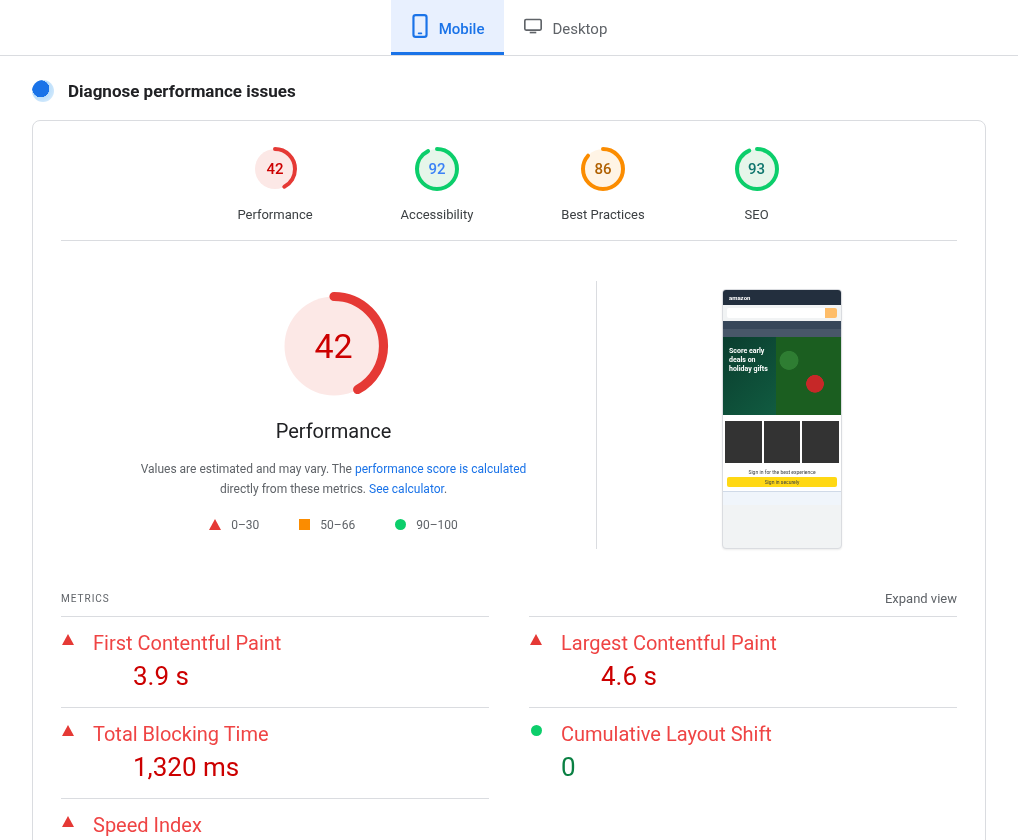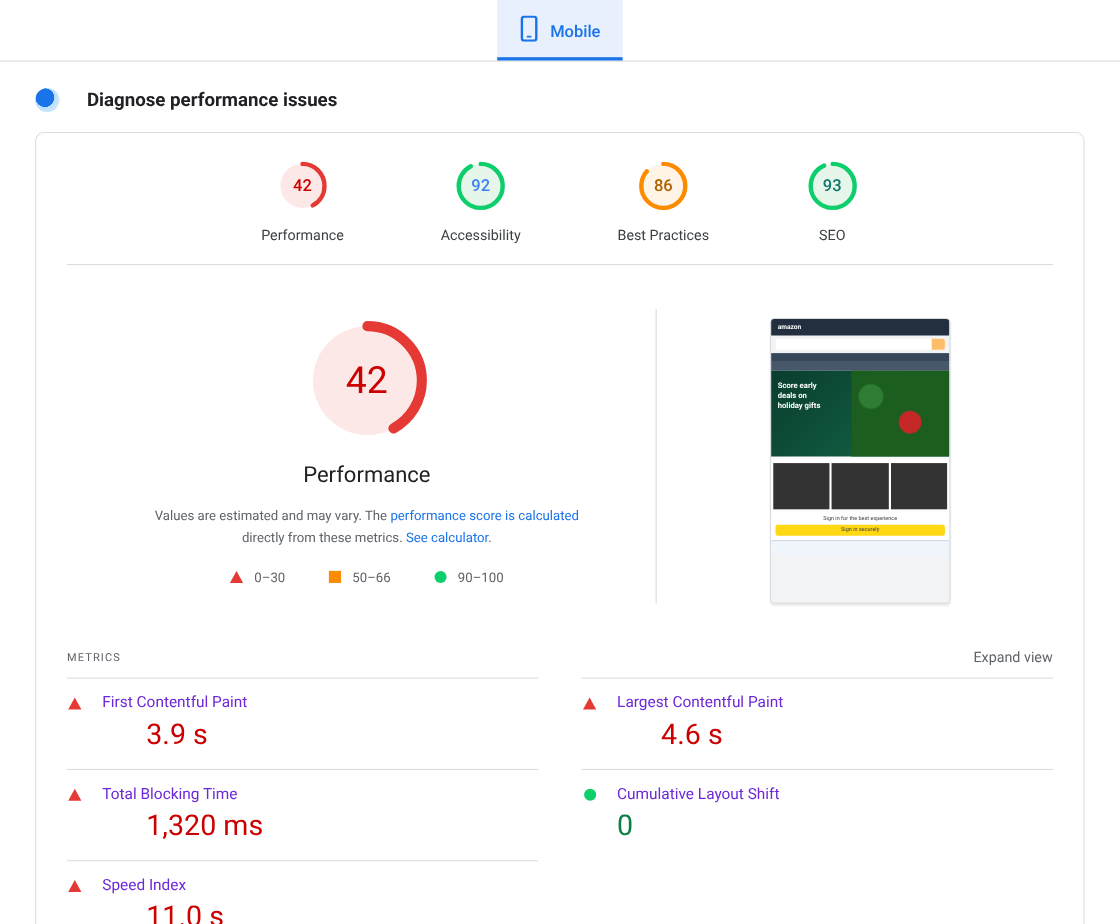--- a/index.html
+++ b/index.html
@@ -16,21 +16,21 @@
   html,body{margin:0;padding:0;background:var(--bg);font-family:Roboto,Arial,sans-serif;color:var(--text);font-size:14px;}
   *{box-sizing:border-box;}
   .page{width:1018px;margin:0 auto;}
   
   .tabs{display:flex;justify-content:center;border-bottom:1px solid var(--light);background:#fff;}
   .tab{display:flex;align-items:flex-end;gap:10px;padding:14px 20px;cursor:pointer;color:var(--muted);border-bottom:3px solid transparent;font-size:15px;}
   .tab.active{color:var(--blue);background:#e8f0fe;border-bottom:3px solid var(--blue);font-weight:500;}
   .tab svg{width:18px;height:24px;}
   
   .section{padding:24px 32px 0 32px;}
-  .diag-header{display:flex;align-items:center;gap:25px;margin-bottom:18px;}
+  .diag-header{display:flex;align-items:center;gap:14px;margin-bottom:18px;}
   .lh-logo{width:22px;height:22px;border-radius:50%;background:radial-gradient(circle at 40% 40%,#1a73e8 0,#1a73e8 45%,#bbdefb 46%,#e3f2fd 100%);filter:blur(.2px);}
   .diag-title{font-size:17px;font-weight:700;color:#202124;}
   .card{border:1px solid var(--light);border-radius:8px;padding:20px 28px 28px 28px;}
   
   .scores{display:flex;justify-content:center;gap:88px;padding:4px 0 18px 0;border-bottom:1px solid var(--light);}
   .score-item{display:flex;flex-direction:column;align-items:center;gap:14px;cursor:pointer;}
   .gauge{position:relative;width:48px;height:48px;}
   .gauge svg{transform:rotate(-90deg);}
   .gauge-text{position:absolute;inset:0;display:flex;align-items:center;justify-content:center;font-size:15px;font-weight:500;}
   .score-label{font-size:13px;color:#3c4043;}
@@ -42,21 +42,21 @@
   .big-gauge-text{position:absolute;inset:0;display:flex;align-items:center;justify-content:center;font-size:34px;font-weight:400;color:var(--red-text);}
   .hero-title{font-size:20px;color:#202124;margin-bottom:16px;font-weight:400;}
   .hero-desc{font-size:12px;color:var(--muted);text-align:center;line-height:1.7;max-width:400px;}
   .hero-desc a{color:var(--blue);text-decoration:none;}
   .legend{display:flex;gap:40px;margin-top:18px;align-items:center;font-size:12px;color:var(--muted);}
   .leg-item{display:flex;align-items:center;gap:10px;}
   .shape-tri{width:0;height:0;border-left:6px solid transparent;border-right:6px solid transparent;border-bottom:11px solid var(--red);}
   .shape-sq{width:11px;height:11px;background:var(--orange);}
   .shape-cir{width:11px;height:11px;border-radius:50%;background:var(--green);}
   .hero-right{width:330px;display:flex;justify-content:center;align-items:flex-start;padding-top:8px;}
-  .phone{width:164px;height:260px;border:1px solid var(--light);border-radius:4px;background:#f1f3f4;overflow:hidden;box-shadow:0 1px 2px rgba(0,0,0,.08);}
+  .phone{width:120px;height:260px;border:1px solid var(--light);border-radius:4px;background:#f1f3f4;overflow:hidden;box-shadow:0 1px 2px rgba(0,0,0,.08);}
   .ph-top{background:#232f3e;padding:4px 6px;display:flex;align-items:center;gap:4px;}
   .ph-top span{font-size:6px;color:#fff;font-weight:700;}
   .ph-search{background:#fff;margin:3px 4px;height:10px;border-radius:2px;position:relative;}
   .ph-search::after{content:"";position:absolute;right:0;top:0;width:12px;height:10px;background:#febd69;border-radius:0 2px 2px 0;}
   .ph-nav{background:#37475a;height:8px;}
   .ph-deliver{background:#485769;height:8px;}
   .ph-banner{height:78px;background:linear-gradient(135deg,#0a3d2e,#146b4a);color:#fff;font-size:7px;font-weight:700;padding:10px 6px;line-height:1.3;position:relative;}
   .ph-banner::after{content:"";position:absolute;right:0;top:0;width:55%;height:100%;background:
     radial-gradient(circle at 20% 30%,#2e7d32 0 12%,transparent 13%),
     radial-gradient(circle at 60% 60%,#c62828 0 14%,transparent 15%),
@@ -68,37 +68,44 @@
   .ph-signin{background:#fff;padding:4px;font-size:5px;text-align:center;}
   .ph-signin-btn{background:#ffd814;height:10px;margin-top:2px;border-radius:2px;font-size:5px;display:flex;align-items:center;justify-content:center;}
   .ph-alert{background:#f0f5fb;border-top:1px solid #d0dae8;height:14px;}
   
   .metrics-head{display:flex;justify-content:space-between;align-items:center;padding:32px 0 10px 0;}
   .metrics-title{font-size:10px;letter-spacing:1px;color:var(--muted);}
   .expand{font-size:13px;color:var(--muted);cursor:pointer;}
   .metrics-grid{display:grid;grid-template-columns:1fr 1fr;gap:0 40px;}
   .metric{border-top:1px solid var(--light);padding:14px 0 16px 0;display:flex;gap:18px;align-items:flex-start;}
   .metric-ind{width:14px;padding-top:3px;display:flex;justify-content:center;}
-  .metric-name{font-size:14px;color:#6d28d9;margin-bottom:6px;}
+  .metric-name{font-size:20px;color:#ef4444;margin-bottom:6px;}
   .metric-val{font-size:26px;font-weight:400;}
   .metric-val.red{color:var(--red-text);margin-left:40px;}
   .metric-val.green{color:#0a8043;}
 </style>
 </head>
 <body>
 
 <div class="page">
 
   <div class="tabs">
     <div class="tab active">
       <svg viewBox="0 0 14 22" fill="none">
           <rect x="1" y="1" width="12" height="20" rx="2" stroke="#1a73e8" stroke-width="2"></rect>
           <rect x="5" y="17" width="4" height="1.5" rx=".7" fill="#1a73e8"></rect>
         </svg>
       <span>Mobile</span>
+    </div>
+    <div class="tab">
+      <svg viewBox="0 0 22 18" fill="none">
+          <rect x="1" y="1" width="20" height="13" rx="1.5" stroke="#5f6368" stroke-width="2"></rect>
+          <rect x="7" y="16" width="8" height="2" fill="#5f6368"></rect>
+        </svg>
+      <span>Desktop</span>
     </div>
   </div>
 
   <div class="section">
     <div class="diag-header">
       <div class="lh-logo"></div>
       <div class="diag-title">Diagnose performance issues</div>
     </div>
 
     <div class="card">

